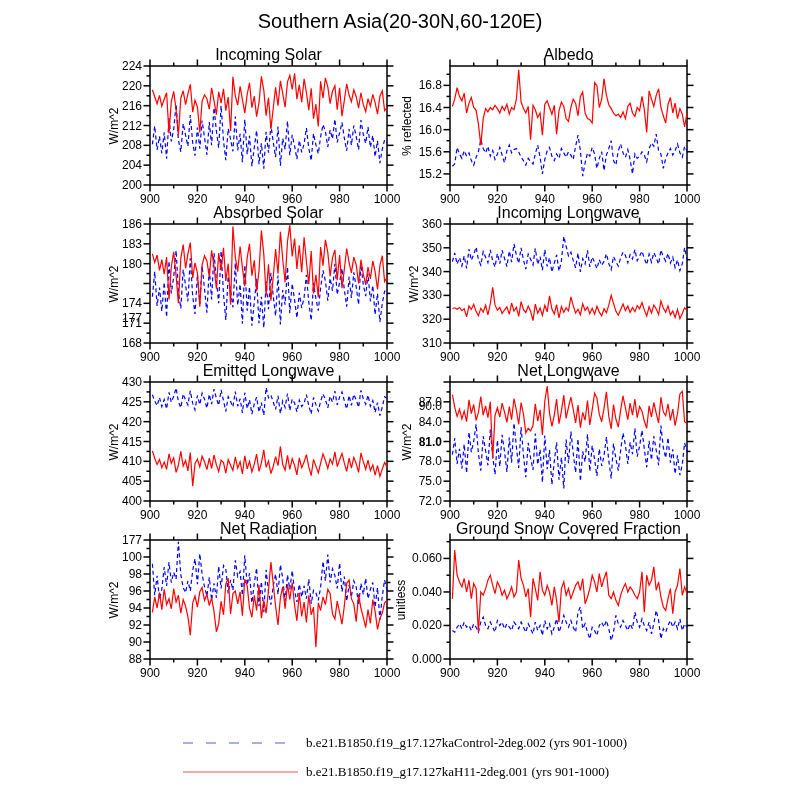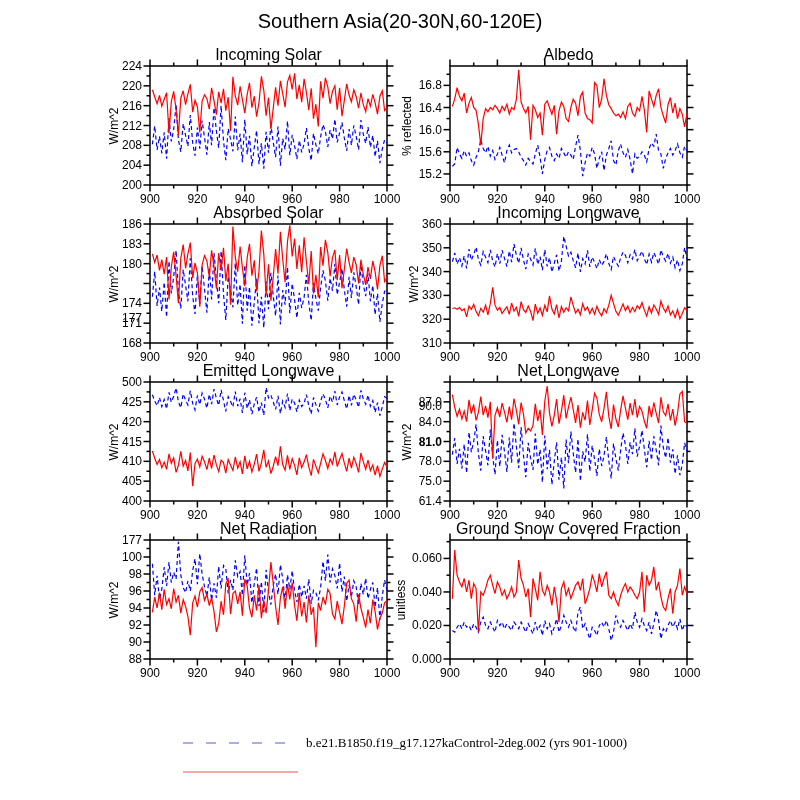--- a/index.html
+++ b/index.html
@@ -495,32 +495,32 @@
       <div class="tick-label xtick" style="left: 244.8px; top: 515px;">940</div>
       <div class="tick-label xtick" style="left: 292.2px; top: 515px;">960</div>
       <div class="tick-label xtick" style="left: 339.6px; top: 515px;">980</div>
       <div class="tick-label xtick" style="left: 387px; top: 515px;">1000</div>
       <div class="tick-label ytick" style="left: 82px; width: 60px; top: 501px;">400</div>
       <div class="tick-label ytick" style="left: 82px; width: 60px; top: 481.167px;">405</div>
       <div class="tick-label ytick" style="left: 82px; width: 60px; top: 461.333px;">410</div>
       <div class="tick-label ytick" style="left: 82px; width: 60px; top: 441.5px;">415</div>
       <div class="tick-label ytick" style="left: 82px; width: 60px; top: 421.667px;">420</div>
       <div class="tick-label ytick" style="left: 82px; width: 60px; top: 401.833px;">425</div>
-      <div class="tick-label ytick" style="left: 82px; width: 60px; top: 382px;">500</div>
+      <div class="tick-label ytick" style="left: 82px; width: 60px; top: 382px;">430</div>
     </div>
   <div class="subplot">
     <div class="plot-title" style="left: 568.5px; top: 371px;">Net Longwave</div>
     <div class="plot-ylabel" style="left: 407.2px; top: 441.5px;">W/m^2</div>
   <div class="tick-label xtick" style="left: 450px; top: 515px;">900</div>
       <div class="tick-label xtick" style="left: 497.4px; top: 515px;">920</div>
       <div class="tick-label xtick" style="left: 544.8px; top: 515px;">940</div>
       <div class="tick-label xtick" style="left: 592.2px; top: 515px;">960</div>
       <div class="tick-label xtick" style="left: 639.6px; top: 515px;">980</div>
       <div class="tick-label xtick" style="left: 687px; top: 515px;">1000</div>
-      <div class="tick-label ytick" style="left: 382px; width: 60px; top: 501px;">61.4</div>
+      <div class="tick-label ytick" style="left: 382px; width: 60px; top: 501px;">72.0</div>
       <div class="tick-label ytick" style="left: 382px; width: 60px; top: 481.167px;">75.0</div>
       <div class="tick-label ytick" style="left: 382px; width: 60px; top: 461.333px;">78.0</div>
       <div class="tick-label ytick" style="left: 382px; width: 60px; top: 441.5px; font-weight: bold;">81.0</div>
       <div class="tick-label ytick" style="left: 382px; width: 60px; top: 421.667px;">84.0</div>
       <div class="tick-label ytick" style="left: 382px; width: 60px; top: 401.833px;">87.0</div>
       <div class="tick-label ytick" style="left: 382px; width: 60px; top: 382px; margin-top: 24px;">90.0</div>
     </div>
   <div class="subplot">
     <div class="plot-title" style="left: 268.5px; top: 529px;">Net Radiation</div>
     <div class="plot-ylabel" style="left: 113.9px; top: 599.5px;">W/m^2</div>
@@ -548,13 +548,14 @@
       <div class="tick-label xtick" style="left: 592.2px; top: 673px;">960</div>
       <div class="tick-label xtick" style="left: 639.6px; top: 673px;">980</div>
       <div class="tick-label xtick" style="left: 687px; top: 673px;">1000</div>
       <div class="tick-label ytick" style="left: 382px; width: 60px; top: 659px;">0.000</div>
       <div class="tick-label ytick" style="left: 382px; width: 60px; top: 625.479px;">0.020</div>
       <div class="tick-label ytick" style="left: 382px; width: 60px; top: 591.958px;">0.040</div>
       <div class="tick-label ytick" style="left: 382px; width: 60px; top: 558.437px;">0.060</div>
     </div>
 
   <div class="legend-label" id="legend-label-0" style="left: 306px; top: 743px;">b.e21.B1850.f19_g17.127kaControl-2deg.002 (yrs 901-1000)</div>
+  <div class="legend-label" id="legend-label-1" style="left: 306px; top: 772px;">b.e21.B1850.f19_g17.127kaH11-2deg.001 (yrs 901-1000)</div>
 </div>
 
 </body></html>

